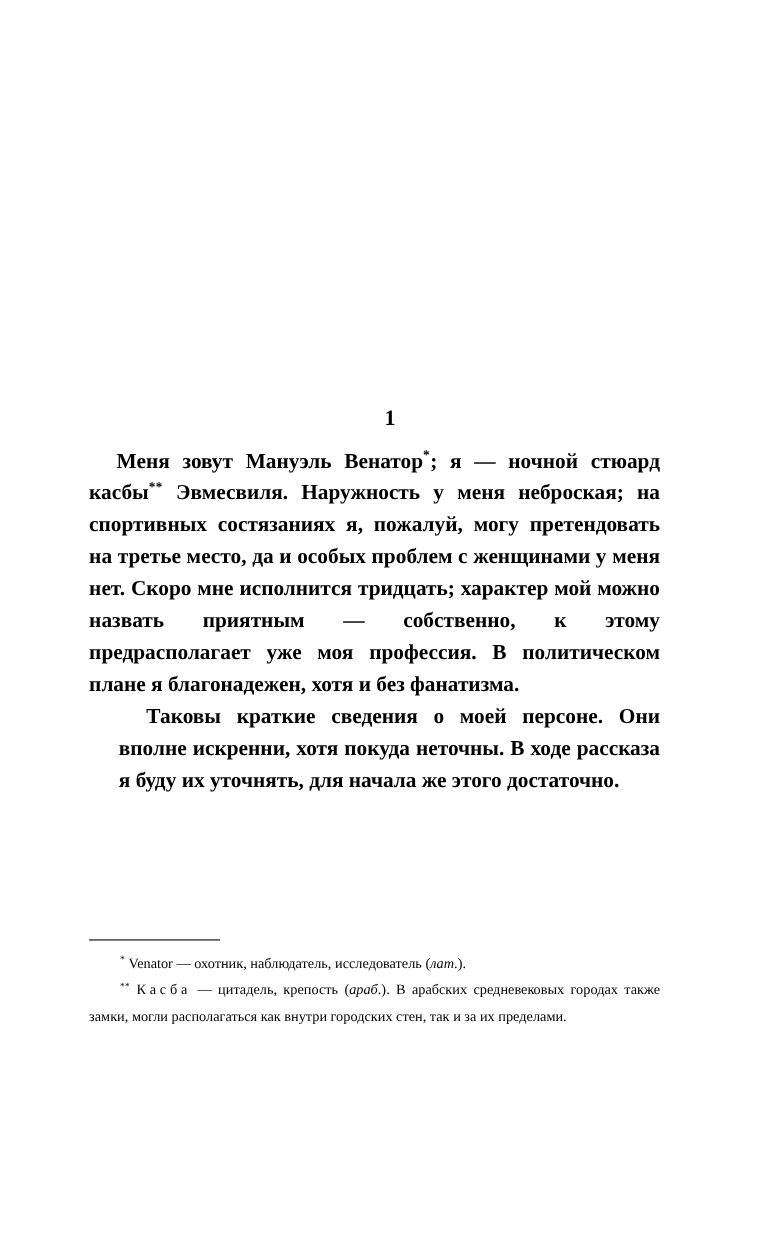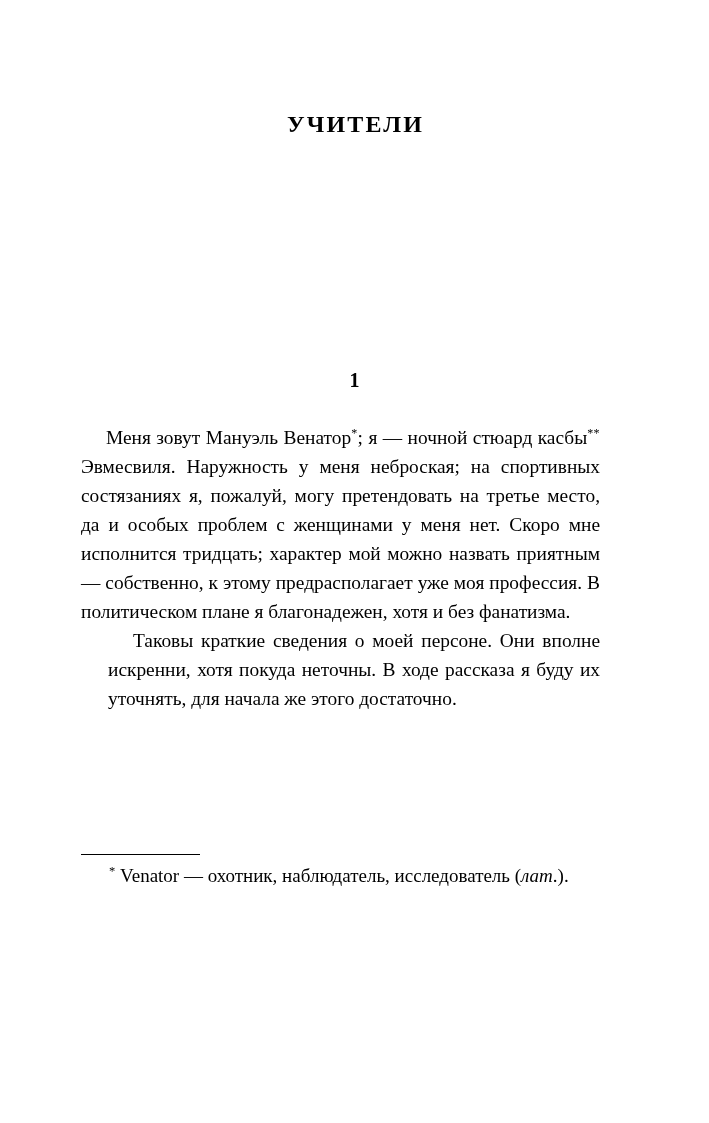--- a/index.html
+++ b/index.html
@@ -49,22 +49,23 @@
     text-align: center;
     font-size: 20px;
     font-weight: bold;
     line-height: 24px;
   }
 
   
   .body-block {
     position: absolute;
     left: 81px;
-    top: 423px;
+    top: 405px;
     width: 519px;
+    font-weight: bold;
   }
   .body-par {
     margin: 0;
     font-size: 19.4px;
     line-height: 29px;
     text-align: justify;
     text-justify: inter-word;
     text-indent: 25px;
     hyphens: manual;
   }
@@ -93,21 +94,21 @@
 
   
   .footnotes {
     position: absolute;
     left: 81px;
     top: 864px;
     width: 519px;
   }
   .footnote {
     margin: 0;
-    font-size: 19px;
+    font-size: 13px;
     line-height: 24px;
     text-align: justify;
     text-justify: inter-word;
     text-indent: 28px;
     hyphens: manual;
   }
   .footnote .fn-mark {
     font-size: 0.66em;
     vertical-align: super;
     line-height: 0;
@@ -123,28 +124,28 @@
   }
   .fn-tail {
     text-align-last: left;
   }
 </style>
 </head>
 <body>
 
 <div class="page">
 
-  <h1 class="chapter-title">УЧИТЕЛИ</h1>
 
   <div class="section-number">1</div>
 
   <div class="body-block">
     <p class="body-par" id="par-1"><span>Меня зовут Мануэль Венатор</span><sup class="fn-ref">*</sup><span>; я — ночной стюард касбы</span><sup class="fn-ref">**</sup><span> Эвмесвиля. Наружность у меня неброская; на спортивных состязаниях я, пожалуй, могу претендовать на третье место, да и особых проблем с женщинами у меня нет. Скоро мне исполнится тридцать; характер мой можно назвать приятным — собственно, к этому предрасполагает уже моя профессия. В политическом плане я благонадежен, хотя и без фанатизма.</span></p>
     <p class="body-par last-loose" id="par-2"><span>Таковы краткие сведения о моей персоне. Они вполне искренни, хотя покуда неточны. В ходе рассказа я буду их уточнять, для начала же этого достаточно.</span></p>
   </div>
 
   <div class="footnote-rule"></div>
 
   <div class="footnotes">
     <p class="footnote"><sup class="fn-mark">*</sup> <span><span>Venator — охотник, наблюдатель, исследователь (</span><i>лат</i><span>.).</span></span></p>
+    <p class="footnote fn-tail"><sup class="fn-mark">**</sup> <span><span class="spaced">Касба</span><span> — цитадель, крепость (</span><i>араб</i><span>.). В арабских средневековых городах также замки, могли располагаться как внутри городских стен, так и за их пределами.</span></span></p>
   </div>
 
 </div>
 
 </body></html>

